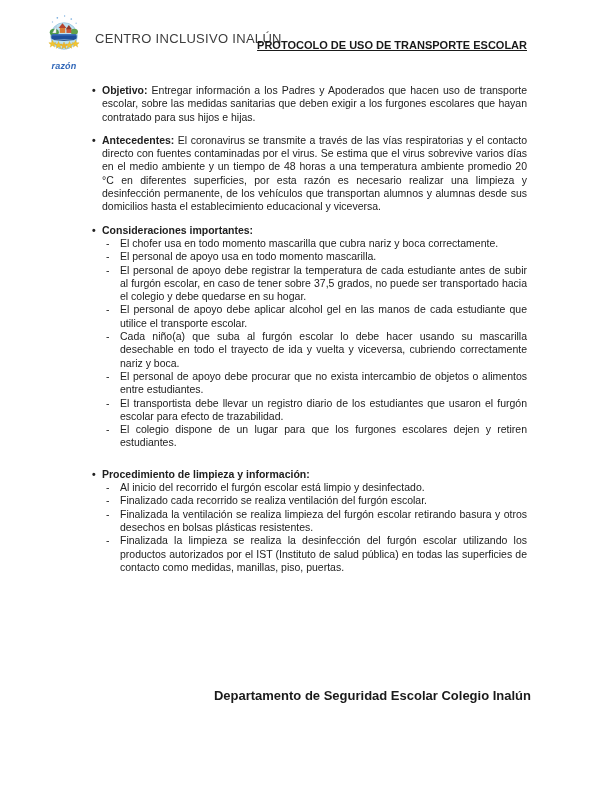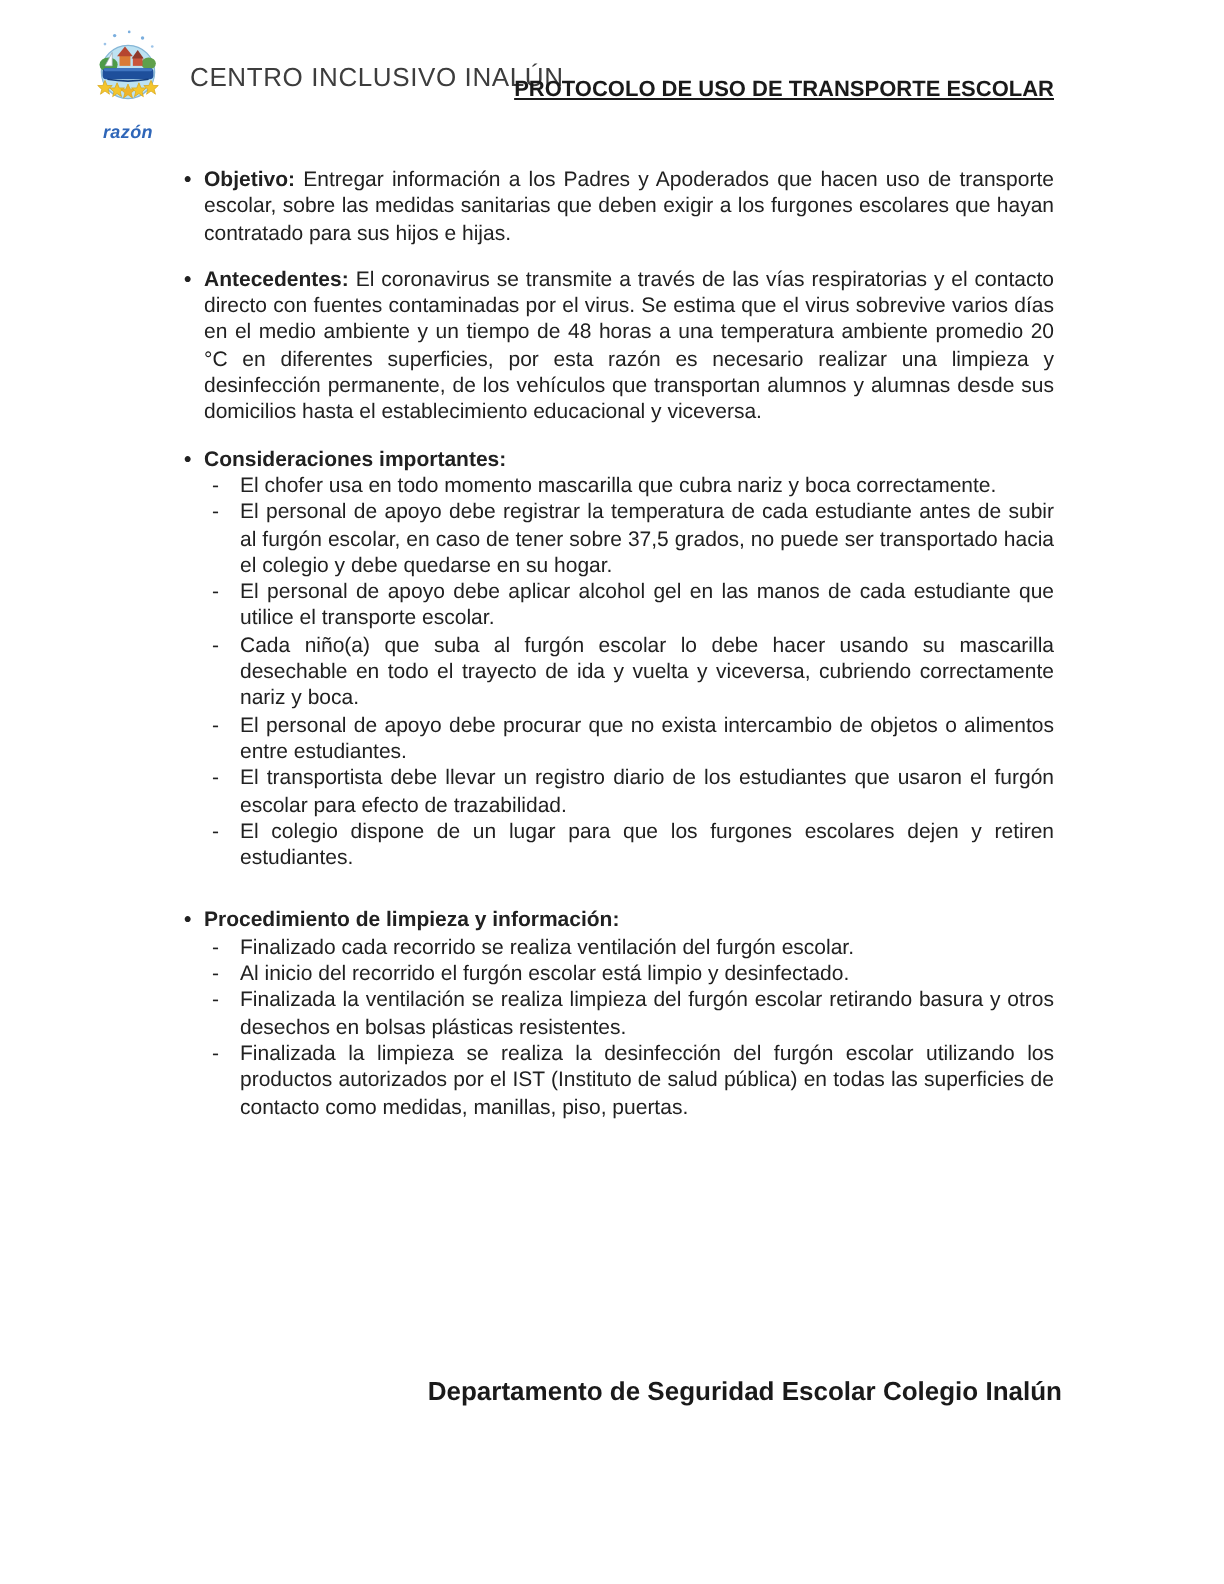--- a/index.html
+++ b/index.html
@@ -151,32 +151,33 @@
         <p class="para"><b class="lbl">Objetivo:</b> <span>Entregar información a los Padres y Apoderados que hacen uso de transporte escolar, sobre las medidas sanitarias que deben exigir a los furgones escolares que hayan contratado para sus hijos e hijas.</span></p>
       </div>
 
       <div class="section">
         <p class="para"><b class="lbl">Antecedentes:</b> <span>El coronavirus se transmite a través de las vías respiratorias y el contacto directo con fuentes contaminadas por el virus. Se estima que el virus sobrevive varios días en el medio ambiente y un tiempo de 48 horas a una temperatura ambiente promedio 20 °C en diferentes superficies, por esta razón es necesario realizar una limpieza y desinfección permanente, de los vehículos que transportan alumnos y alumnas desde sus domicilios hasta el establecimiento educacional y viceversa.</span></p>
       </div>
 
       <div class="section">
         <p class="para"><b class="lbl">Consideraciones importantes:</b></p>
         <p class="subitem">El chofer usa en todo momento mascarilla que cubra nariz y boca correctamente.</p>
+        <p class="subitem">El personal de apoyo usa en todo momento mascarilla.</p>
         <p class="subitem">El personal de apoyo debe registrar la temperatura de cada estudiante antes de subir al furgón escolar, en caso de tener sobre 37,5 grados, no puede ser transportado hacia el colegio y debe quedarse en su hogar.</p>
         <p class="subitem">El personal de apoyo debe aplicar alcohol gel en las manos de cada estudiante que utilice el transporte escolar.</p>
         <p class="subitem">Cada niño(a) que suba al furgón escolar lo debe hacer usando su mascarilla desechable en todo el trayecto de ida y vuelta y viceversa, cubriendo correctamente nariz y boca.</p>
         <p class="subitem">El personal de apoyo debe procurar que no exista intercambio de objetos o alimentos entre estudiantes.</p>
         <p class="subitem">El transportista debe llevar un registro diario de los estudiantes que usaron el furgón escolar para efecto de trazabilidad.</p>
         <p class="subitem">El colegio dispone de un lugar para que los furgones escolares dejen y retiren estudiantes.</p>
       </div>
 
       <div class="section extra-gap">
         <p class="para"><b class="lbl">Procedimiento de limpieza y información:</b></p>
+        <p class="subitem">Al inicio del recorrido el furgón escolar está limpio y desinfectado.</p>
         <p class="subitem">Finalizado cada recorrido se realiza ventilación del furgón escolar.</p>
-        <p class="subitem">Al inicio del recorrido el furgón escolar está limpio y desinfectado.</p>
         <p class="subitem">Finalizada la ventilación se realiza limpieza del furgón escolar retirando basura y otros desechos en bolsas plásticas resistentes.</p>
         <p class="subitem">Finalizada la limpieza se realiza la desinfección del furgón escolar utilizando los productos autorizados por el IST (Instituto de salud pública) en todas las superficies de contacto como medidas, manillas, piso, puertas.</p>
       </div>
 
     </div>
   </div>
 
   <div class="footer">Departamento de Seguridad Escolar Colegio Inalún</div>
 
 </div>

